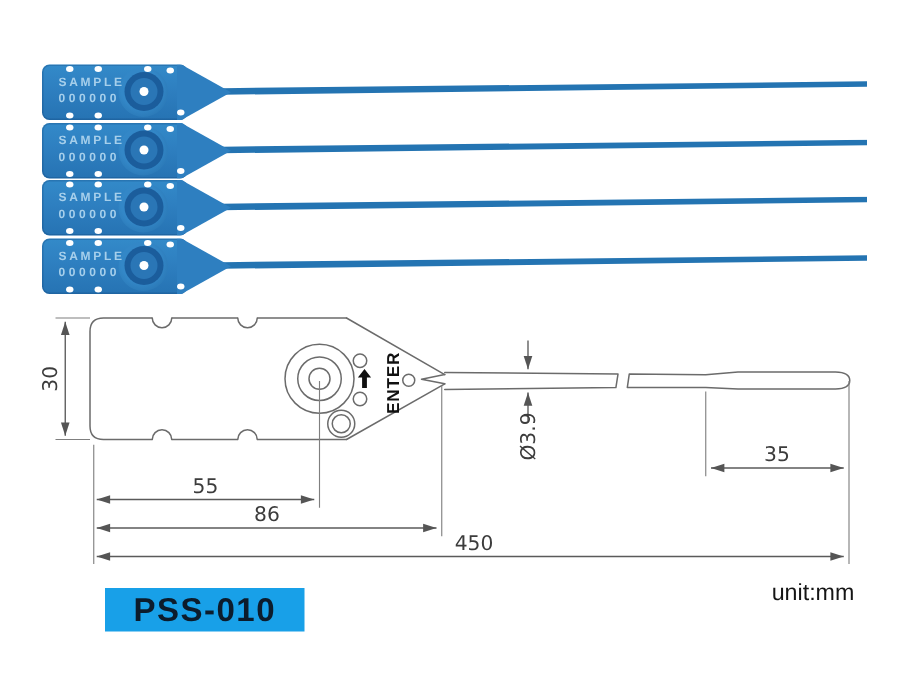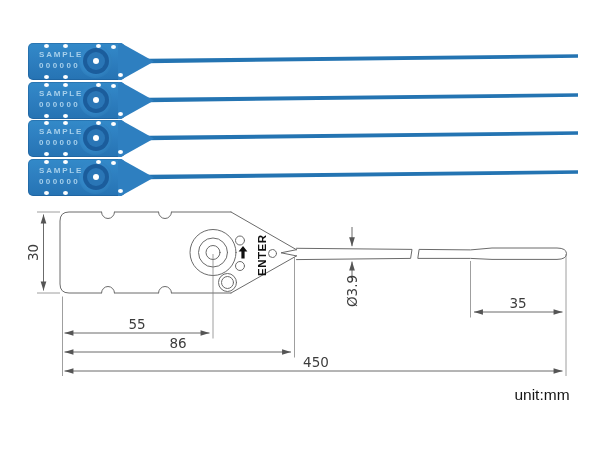--- a/index.html
+++ b/index.html
@@ -195,14 +195,17 @@
     <text class="dimtxt" transform="translate(38 252.5) rotate(-90)" text-anchor="middle">30</text>
     <text class="dimtxt" x="137" y="328.5" text-anchor="middle">55</text>
     <text class="dimtxt" x="178" y="347.5" text-anchor="middle">86</text>
     <text class="dimtxt" x="316" y="366.5" text-anchor="middle">450</text>
     <text class="dimtxt" x="518" y="307.5" text-anchor="middle">35</text>
     <text class="dimtxt" transform="translate(356.5 291) rotate(-90)" text-anchor="middle">Ø3.9</text>
 
     <text class="unit" x="542" y="400" text-anchor="middle">unit:mm</text>
   </svg>
 
+  <div class="badge">
+    <span>PSS-010</span>
+  </div>
 
 </div>
 
 </body></html>

